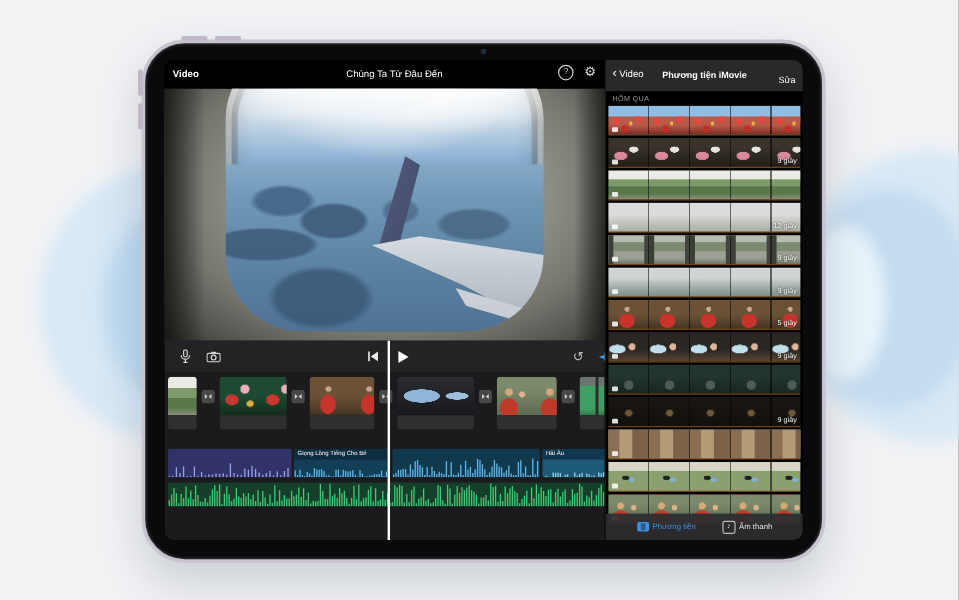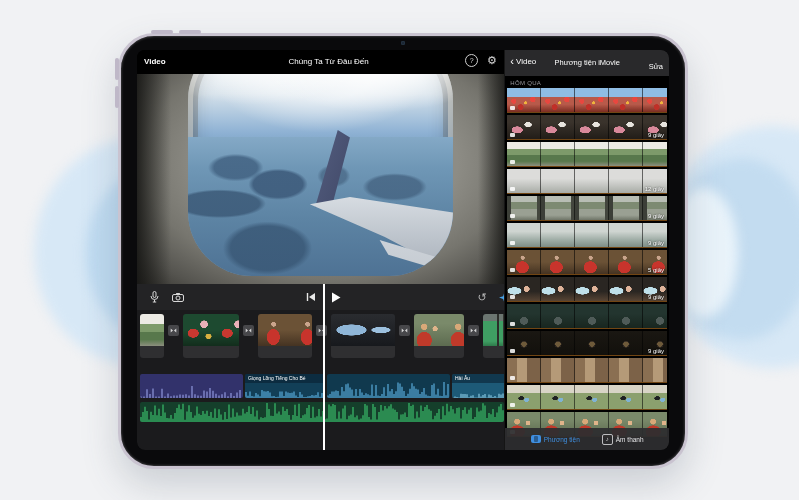--- a/index.html
+++ b/index.html
@@ -79,21 +79,21 @@
   .vseg svg{position:absolute;left:0;bottom:0;}
   .music-row{position:absolute;top:118px;left:3px;right:0;height:20px;border-radius:2px;overflow:hidden;}
   .music-row svg{position:absolute;left:0;bottom:0;}
   .playhead{position:absolute;left:186px;top:0;bottom:0;width:2px;background:#fff;z-index:6;}
 
   
   .panel{width:164px;height:100%;background:#000;position:relative;display:flex;flex-direction:column;border-left:1px solid #151515;}
   .panel-head{height:26px;background:#29292b;flex:none;position:relative;}
   .panel-head .back{position:absolute;left:5px;top:7px;font-size:8px;color:#fff;display:flex;align-items:center;gap:2px;}
   .panel-head .back .chev{font-size:11px;line-height:8px;margin-top:-1px;color:#fff;}
-  .panel-head .ptitle{position:absolute;left:0;right:0;top:8px;text-align:center;font-size:7.5px;font-weight:normal;color:#fff;}
+  .panel-head .ptitle{position:absolute;left:0;right:0;top:8px;text-align:center;font-size:7.5px;font-weight:bold;color:#fff;}
   .panel-head .edit{position:absolute;right:6px;top:12px;font-size:7.5px;color:#fff;}
   .section-label{flex:none;font-size:6px;color:#97979c;margin:4px 0 2px 5px;letter-spacing:.3px;}
   .rows{flex:1;overflow:hidden;display:flex;flex-direction:column;gap:2px;padding:0 2px;}
   .thumb-row{flex:none;height:24px;position:relative;background-size:34px 100%;background-repeat:repeat-x;border-bottom:1px solid rgba(205,125,35,.55);}
   .thumb-row::after{content:"";position:absolute;inset:0;background:repeating-linear-gradient(90deg,transparent 0 33px,rgba(0,0,0,.55) 33px 34px);}
   .row-type-icon{position:absolute;left:3px;bottom:2px;width:5px;height:4px;border-radius:1px;background:rgba(255,255,255,.85);z-index:2;}
   .row-duration{position:absolute;right:3px;bottom:1px;font-size:6px;color:#fff;text-shadow:0 0 2px #000;z-index:2;}
   .panel-tabs{position:absolute;left:0;right:0;bottom:0;height:22px;background:rgba(46,46,48,.94);display:flex;align-items:center;justify-content:center;gap:22px;z-index:5;}
   .ptab{display:flex;align-items:center;gap:3px;font-size:6.5px;}
   .film-ic{width:10px;height:8px;border-radius:2px;background:#3f8fe0;position:relative;}

